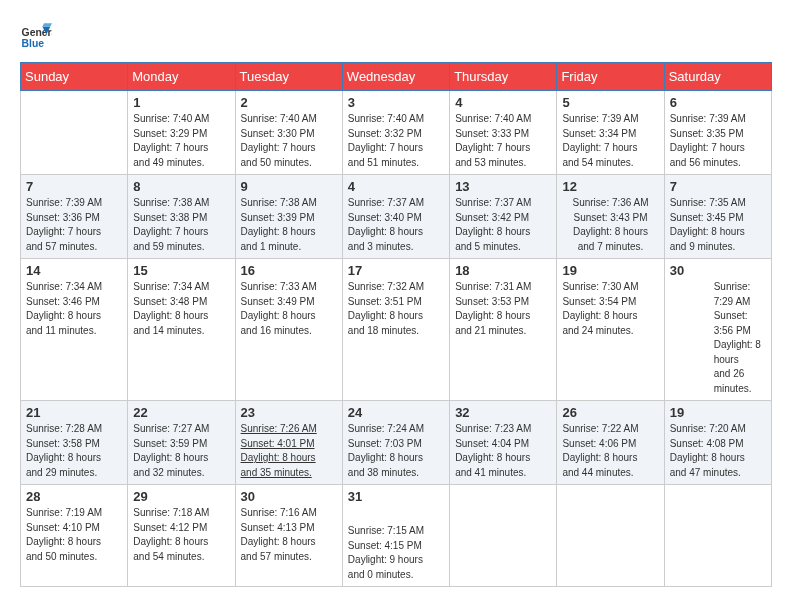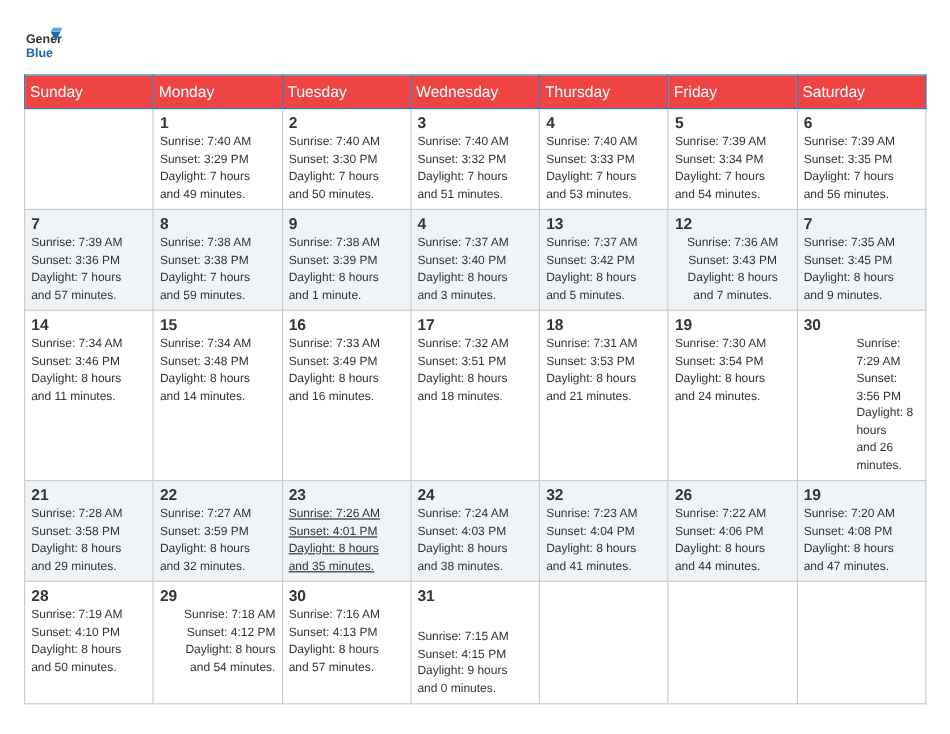--- a/index.html
+++ b/index.html
@@ -274,21 +274,21 @@
         <td>
           <span class="day-number">23</span>
           <div class="day-info" style="white-space: pre-line; text-decoration: underline;">Sunrise: 7:26 AM
 Sunset: 4:01 PM
 Daylight: 8 hours
 and 35 minutes.</div>
         </td>
         <td>
           <span class="day-number">24</span>
           <div class="day-info" style="white-space: pre-line;">Sunrise: 7:24 AM
-Sunset: 4:03 PM
+Sunset: 7:03 PM
 Daylight: 8 hours
 and 38 minutes.</div>
         </td>
         <td>
           <span class="day-number">32</span>
           <div class="day-info" style="white-space: pre-line;">Sunrise: 7:23 AM
 Sunset: 4:04 PM
 Daylight: 8 hours
 and 41 minutes.</div>
         </td>
@@ -310,21 +310,21 @@
       <tr>
         <td>
           <span class="day-number">28</span>
           <div class="day-info" style="white-space: pre-line;">Sunrise: 7:19 AM
 Sunset: 4:10 PM
 Daylight: 8 hours
 and 50 minutes.</div>
         </td>
         <td>
           <span class="day-number">29</span>
-          <div class="day-info" style="white-space: pre-line; text-align: right;">Sunrise: 7:18 AM
+          <div class="day-info" style="white-space: pre-line;">Sunrise: 7:18 AM
 Sunset: 4:12 PM
 Daylight: 8 hours
 and 54 minutes.</div>
         </td>
         <td>
           <span class="day-number">30</span>
           <div class="day-info" style="white-space: pre-line;">Sunrise: 7:16 AM
 Sunset: 4:13 PM
 Daylight: 8 hours
 and 57 minutes.</div>

